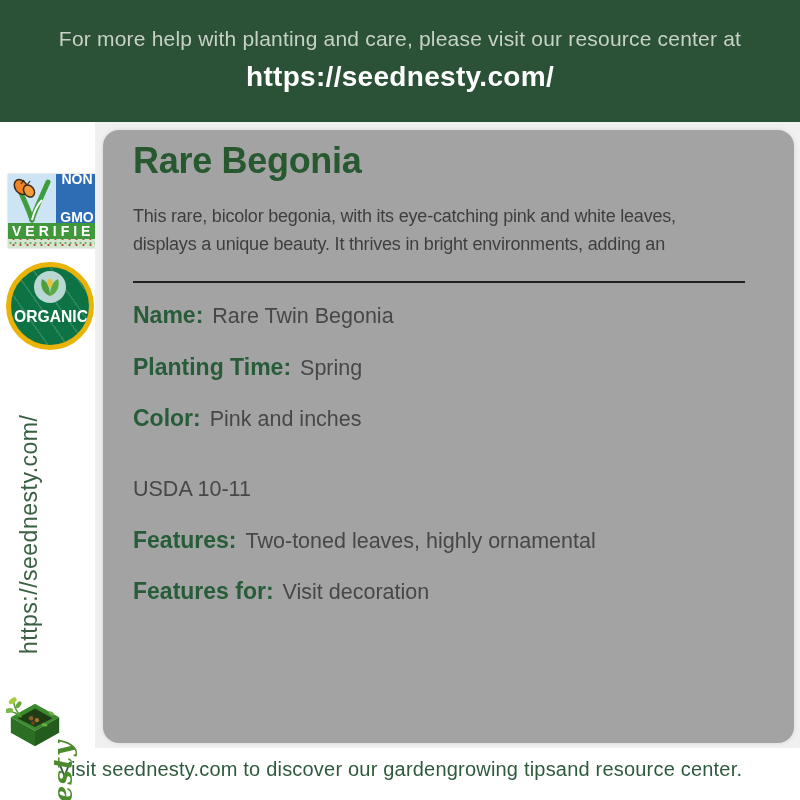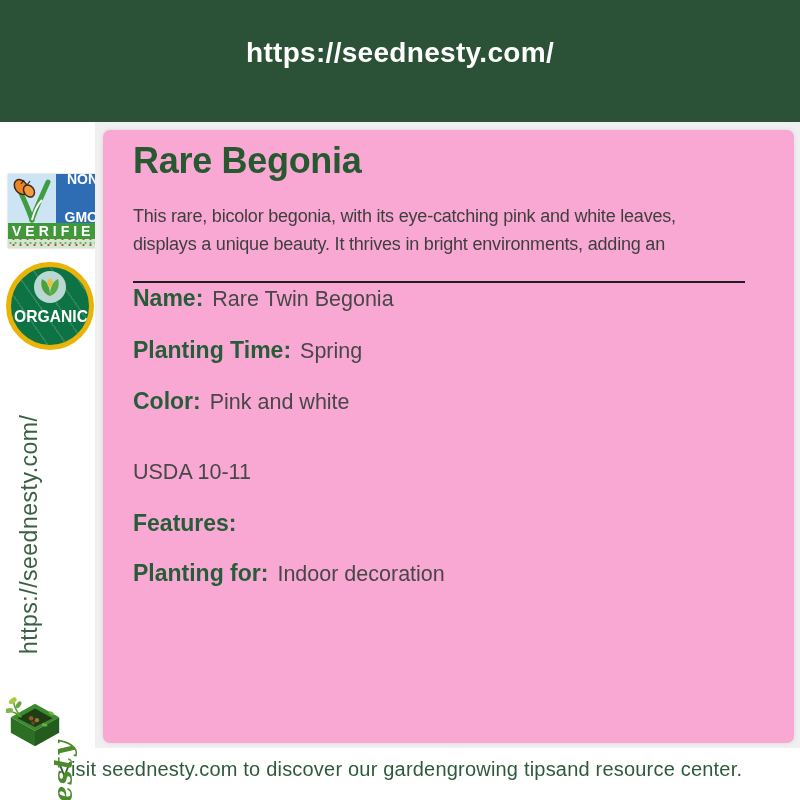--- a/index.html
+++ b/index.html
@@ -25,21 +25,21 @@
   
   .left-col { position:absolute; left:0; top:0; width:95px; height:100%; background:#ffffff; }
 
   
   .nongmo { position:absolute; left:8px; top:52px; width:90px; height:74px;
             box-shadow:0 0 2px rgba(0,0,0,.25); background:#fff; }
   .ng-top { display:flex; height:49px; }
   .ng-art { width:48px; background:#cde4f4; position:relative; }
   .ng-art svg { position:absolute; left:0; top:0; }
   .ng-label { flex:1; background:#2e6db4; color:#fff; font-weight:bold; font-size:14px;
-              line-height:15px; display:flex; flex-direction:column; align-items:flex-end;
+              line-height:15px; display:flex; flex-direction:column; align-items:center;
               justify-content:center; border-radius:0 3px 0 0;gap:23px; }
   .ng-verified { height:16px; background:#41983b; color:#fff; font-size:14px; font-weight:bold;
                  letter-spacing:4px; text-align:center; line-height:16px; padding-left:4px; }
   .ng-grass { height:9px; background:#d4e6d0;
               background-image:radial-gradient(circle, #b04a3a 1px, transparent 1.2px),
                                radial-gradient(circle, #6fae62 1px, transparent 1.2px);
               background-size:7px 6px, 5px 6px; background-position:2px 3px, 0 1px; }
 
   
   .organic { position:absolute; left:6px; top:140px; width:88px; height:88px; border-radius:50%;
@@ -63,41 +63,42 @@
   .brand svg.box { position:absolute; left:4px; top:40px; }
   .brand-script { position:absolute; left:46px; top:0; height:238px;
                   writing-mode:vertical-rl; transform:rotate(180deg);
                   font-family:"DejaVu Serif", serif; font-style:italic; font-weight:bold;
                   color:#4c8b2b; font-size:26px; letter-spacing:1px;
                   display:flex; align-items:center; }
 
   
   .card-zone { position:absolute; left:95px; right:0; top:0; bottom:0; background:#f0f0f0; }
   .card { position:absolute; left:8px; top:8px; right:6px; bottom:5px;
-          background:#f9a8d4; border-radius:7px; box-shadow:0 0 5px rgba(0,0,0,.10);
+          background:#a3a3a3; border-radius:16px; box-shadow:0 0 5px rgba(0,0,0,.10);
           padding:10px 30px 0 30px; }
 
   .title { color:#27582f; font-size:36px; font-weight:bold; letter-spacing:-.3px; }
   .desc { margin-top:20px; color:#3e3e3e; font-size:18px; line-height:28px; letter-spacing:-.2px; }
   .desc div { white-space:nowrap; }
   .divider { border:none; border-top:2px solid #1f1f1f; width:612px; margin:23px 0 0 0; }
 
-  .specs { display:flex; flex-direction:column; gap:19.5px; }
+  .specs { margin-top:17px; display:flex; flex-direction:column; gap:19.5px; }
   .spec-row { display:flex; align-items:baseline; line-height:31px; }
   .spec-label { color:#275c38; font-weight:bold; font-size:23px; margin-right:9px; white-space:nowrap; }
   .spec-value { color:#474747; font-size:21.5px; white-space:nowrap;text-align:center; }
 
   
   .footer { height:68px; background:#ffffff; text-align:center; padding-top:10px; }
   .footer-text { color:#2e5a3c; font-size:20px; letter-spacing:.2px; }
 </style>
 </head>
 <body>
 
 <div class="banner">
+  <div class="banner-line1">For more help with planting and care, please visit our resource center at</div>
   <div class="banner-line2">https://seednesty.com/</div>
 </div>
 
 <div class="main">
 
   <div class="left-col">
 
     <div class="nongmo">
       <div class="ng-top">
         <div class="ng-art">
@@ -172,33 +173,34 @@
         <div class="spec-row">
           <span class="spec-label">Name:</span>
           <span class="spec-value">Rare Twin Begonia</span>
         </div>
         <div class="spec-row">
           <span class="spec-label">Planting Time:</span>
           <span class="spec-value">Spring</span>
         </div>
         <div class="spec-row">
           <span class="spec-label">Color:</span>
-          <span class="spec-value">Pink and white</span>
+          <span class="spec-value">Pink and inches</span>
         </div>
         <div class="spec-row">
         </div>
         <div class="spec-row">
           <span class="spec-value">USDA 10-11</span>
         </div>
         <div class="spec-row">
           <span class="spec-label">Features:</span>
-        </div>
-        <div class="spec-row">
-          <span class="spec-label">Planting for:</span>
-          <span class="spec-value">Indoor decoration</span>
+          <span class="spec-value">Two-toned leaves, highly ornamental</span>
+        </div>
+        <div class="spec-row">
+          <span class="spec-label">Features for:</span>
+          <span class="spec-value">Visit decoration</span>
         </div>
       </div>
     </div>
   </div>
 </div>
 
 <div class="footer">
   <div class="footer-text">Visit seednesty.com to discover our gardengrowing tipsand resource center.</div>
 </div>
 

